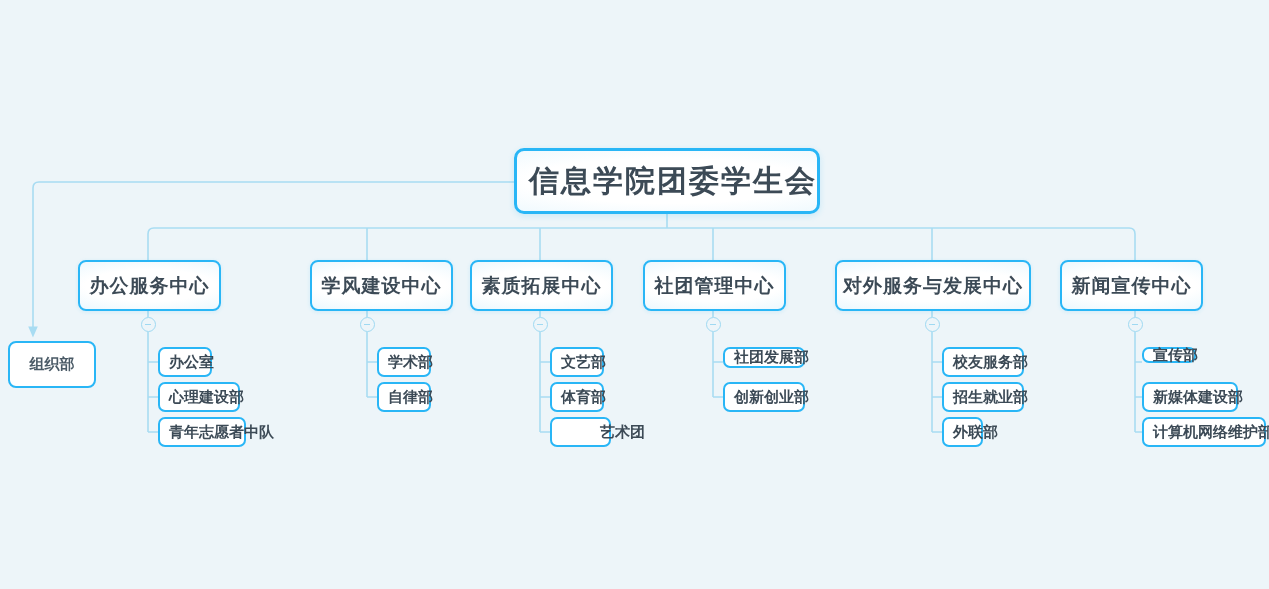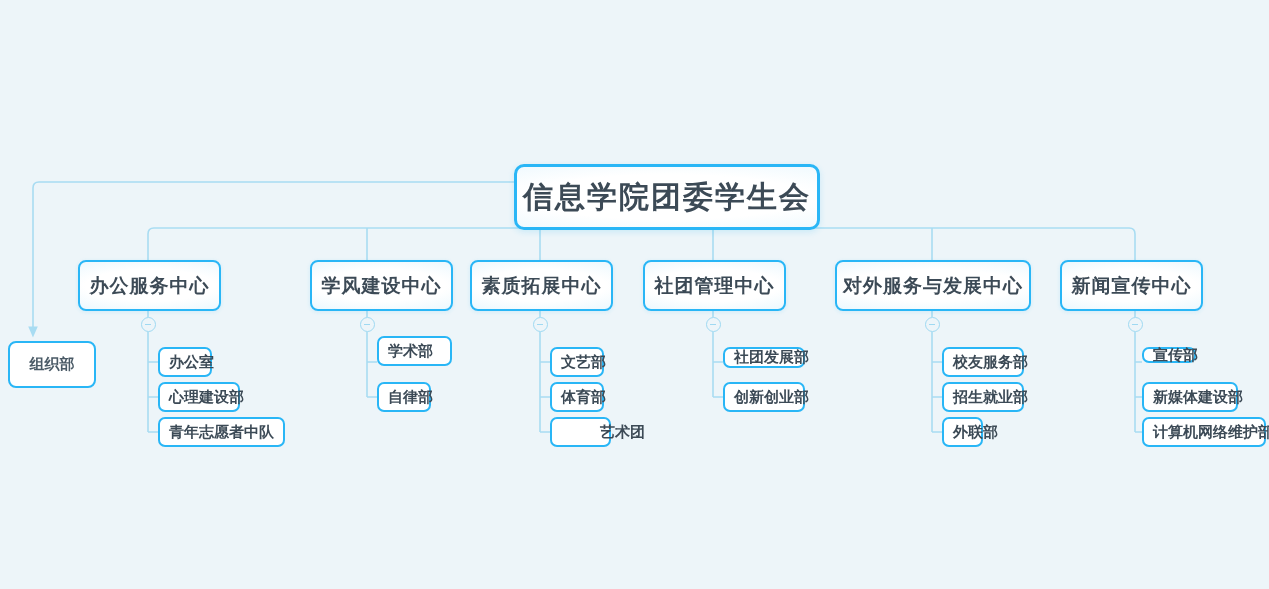--- a/index.html
+++ b/index.html
@@ -34,29 +34,28 @@
     border-radius: 8px;
     color: #37474f;
     display: flex;
     align-items: center;
     white-space: nowrap;
   }
 
   .node-root {
     border-width: 3px;
     border-radius: 10px;
-    justify-content: center;
+    justify-content: flex-end;
     font-size: 30px;
     font-weight: bold;
     letter-spacing: 2px;
     color: #3c4a56;
     box-shadow: 0 2px 6px rgba(41,182,246,0.18);
     background:
       radial-gradient(ellipse 78% 62% at 50% 50%, #ffffff 60%, #f1fafe 100%);
-    margin-top: 16px;
   }
 
   .node-center {
     border-width: 2px;
     border-radius: 8px;
     justify-content: center;
     font-size: 19px;
     font-weight: bold;
     letter-spacing: 1px;
     color: #3c4a56;
@@ -178,30 +177,30 @@
     <span>办公服务中心</span>
   </div>
   <div class="toggle" style="left:141px; top:317px;"></div>
 
   <div class="node node-leaf" style="left:158px; top:347px; width:54px; height:30px;">
     <span>办公室</span>
   </div>
   <div class="node node-leaf" style="left:158px; top:382px; width:82px; height:30px;">
     <span>心理建设部</span>
   </div>
-  <div class="node node-leaf" style="left:158px; top:417px; width:127px; height:30px;">
+  <div class="node node-leaf" style="left:158px; top:417px; width:88px; height:30px;">
     <span>青年志愿者中队</span>
   </div>
 
   <div class="node node-center" style="left:310px; top:260px; width:143px; height:51px;">
     <span>学风建设中心</span>
   </div>
   <div class="toggle" style="left:360px; top:317px;"></div>
 
-  <div class="node node-leaf" style="left:377px; top:336px; width:75px; height:30px;">
+  <div class="node node-leaf" style="left:377px; top:347px; width:54px; height:30px;">
     <span>学术部</span>
   </div>
   <div class="node node-leaf" style="left:377px; top:382px; width:54px; height:30px;">
     <span>自律部</span>
   </div>
 
   <div class="node node-center" style="left:470px; top:260px; width:143px; height:51px;">
     <span>素质拓展中心</span>
   </div>
   <div class="toggle" style="left:533px; top:317px;"></div>

